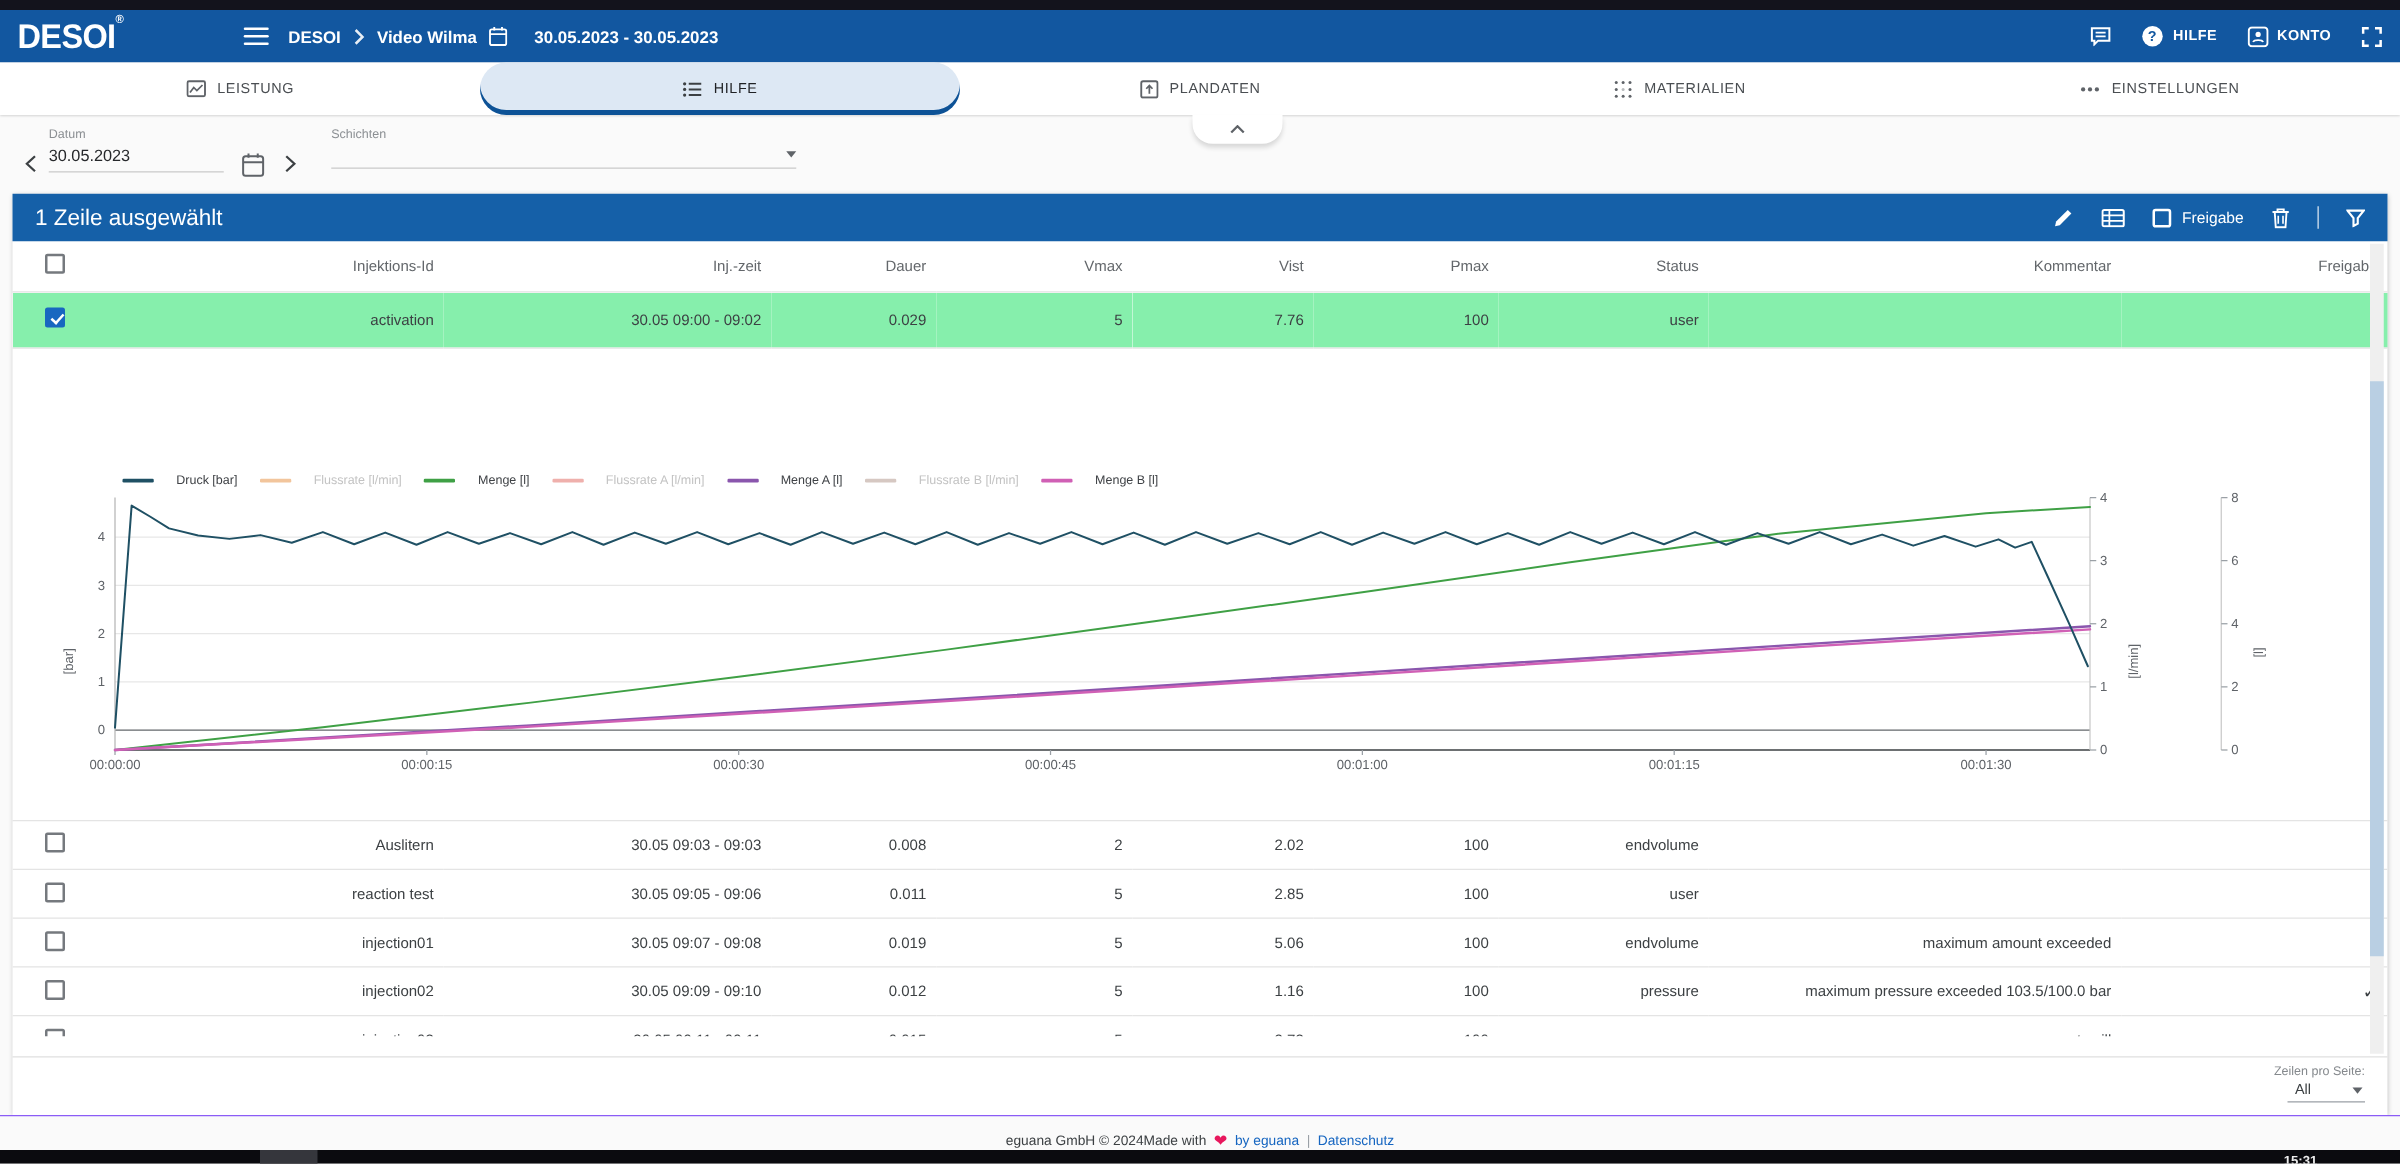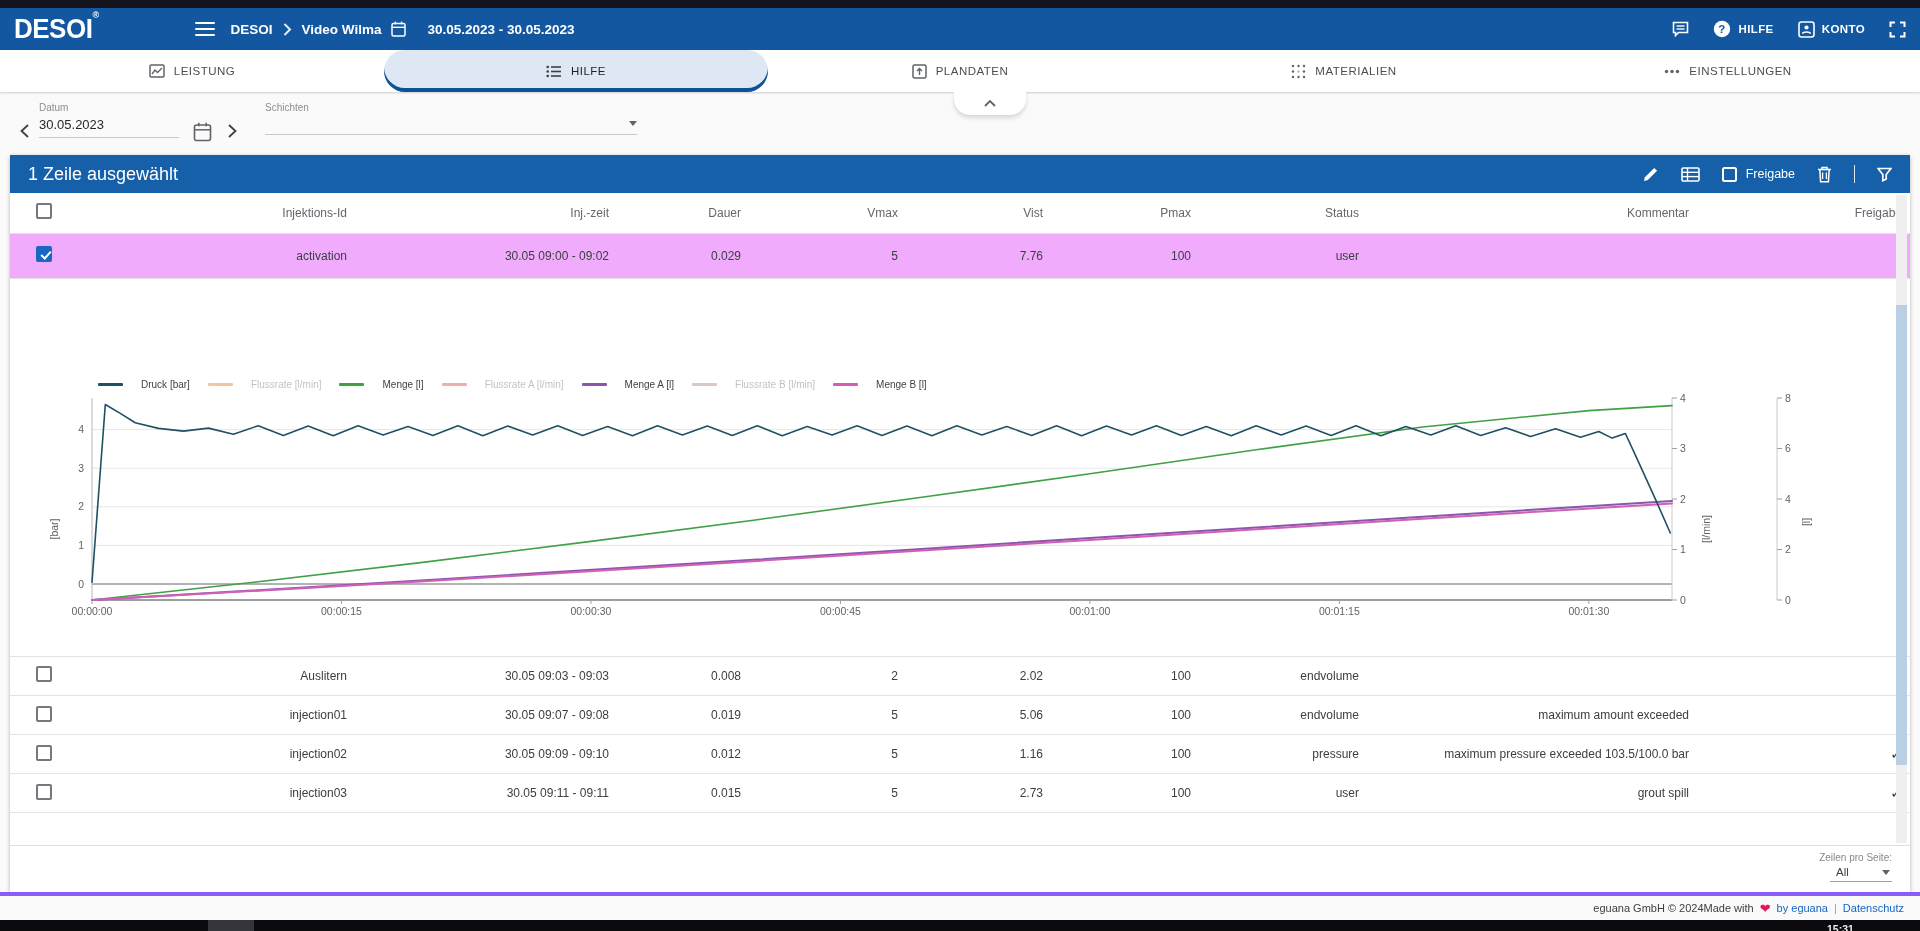--- a/index.html
+++ b/index.html
@@ -67,21 +67,21 @@
   table.grid th {
     height:40px; font-weight:400; font-size:12px; color:#63676b;
     text-align:right; padding:0 8px; border-bottom:1px solid #e2e2e2; white-space:nowrap;margin-top:20px;
   }
   table.grid td {
     height:39px; font-size:12px; color:#3c4043; text-align:right;
     padding:0 8px; border-bottom:1px solid #e4e4e4; white-space:nowrap; overflow:hidden;
   }
   th.col-cb, td.col-cb { text-align:left; padding-left:18px; }
   th.col-frei, td.col-frei { padding-right:36px; }
-  tr.row-selected td { background:#f0abfc; height:45px;margin-top:48px; }
+  tr.row-selected td { background:#86efac; height:45px;margin-top:48px; }
   .cbx { width:16px; height:16px; border:2px solid #75797e; border-radius:2px; display:inline-block; background:#fff; cursor:pointer; }
   .cbx.checked { background:#1867c0; border-color:#1867c0; position:relative; }
   .cbx.checked::after {
     content:""; position:absolute; left:4.5px; top:1px; width:4px; height:8px;
     border:solid #fff; border-width:0 2px 2px 0; transform:rotate(42deg);
   }
   .check-mark { font-size:14px; color:#3c4043; }
   
   .chart-block { margin-top:97px; }
   .legend { display:flex; align-items:center; gap:18px; padding-left:88px; height:18px; }
@@ -98,22 +98,22 @@
   }
   .pp-label { font-size:10px; color:#85898d; margin-top:6px; }
   .pp-value {
     margin-top:2px; width:62px; display:flex; justify-content:space-between; align-items:center;
     font-size:11.5px; color:#3c4043; border-bottom:1px solid #9aa0a6; padding:1px 2px 3px 6px; cursor:pointer;
   }
   .card-scrollbar { position:absolute; right:3px; top:40px; width:11px; height:648px; background:#efefef; }
   .card-scrollbar .thumb { position:absolute; left:0; top:110px; width:11px; height:460px; background:#b9cfe3; }
   
   .page-footer {
-    position:absolute; left:0; top:892px; width:1920px; height:28px; background:#fafafa;
-    border-top:4px solid #8b5cf6; display:flex; align-items:center; justify-content:flex-end;
+    position:absolute; left:0; top:892px; width:1920px; height:40px; background:#fafafa;
+    border-top:1px solid #8b5cf6; display:flex; align-items:center; justify-content:center;
     padding:0 16px; font-size:11px; color:#3c4043;
   }
   .pf-right { display:flex; align-items:center; gap:6px; }
   .heart { color:#e8175d; font-size:13px; }
   .link { color:#1565c0; cursor:pointer; }
   .pf-sep { color:#9aa0a6; }
   .taskbar { position:absolute; left:0; top:920px; width:1920px; height:11px; background:#0b0b0f; }
   .task-square { position:absolute; left:208px; top:0; width:46px; height:11px; background:#35363c; }
   .task-clock { position:absolute; left:1827px; top:3px; color:#ececec; font-size:10.5px; font-weight:bold; }
   svg { display:block; }
@@ -470,20 +470,32 @@
             <td>0.008</td>
             <td>2</td>
             <td>2.02</td>
             <td>100</td>
             <td>endvolume</td>
             <td></td>
             <td class="col-frei"></td>
           </tr>
           <tr>
             <td class="col-cb"><span class="cbx"></span></td>
+            <td>reaction test</td>
+            <td>30.05 09:05 - 09:06</td>
+            <td>0.011</td>
+            <td>5</td>
+            <td>2.85</td>
+            <td>100</td>
+            <td>user</td>
+            <td></td>
+            <td class="col-frei"></td>
+          </tr>
+          <tr>
+            <td class="col-cb"><span class="cbx"></span></td>
             <td>injection01</td>
             <td>30.05 09:07 - 09:08</td>
             <td>0.019</td>
             <td>5</td>
             <td>5.06</td>
             <td>100</td>
             <td>endvolume</td>
             <td>maximum amount exceeded</td>
             <td class="col-frei"></td>
           </tr>

